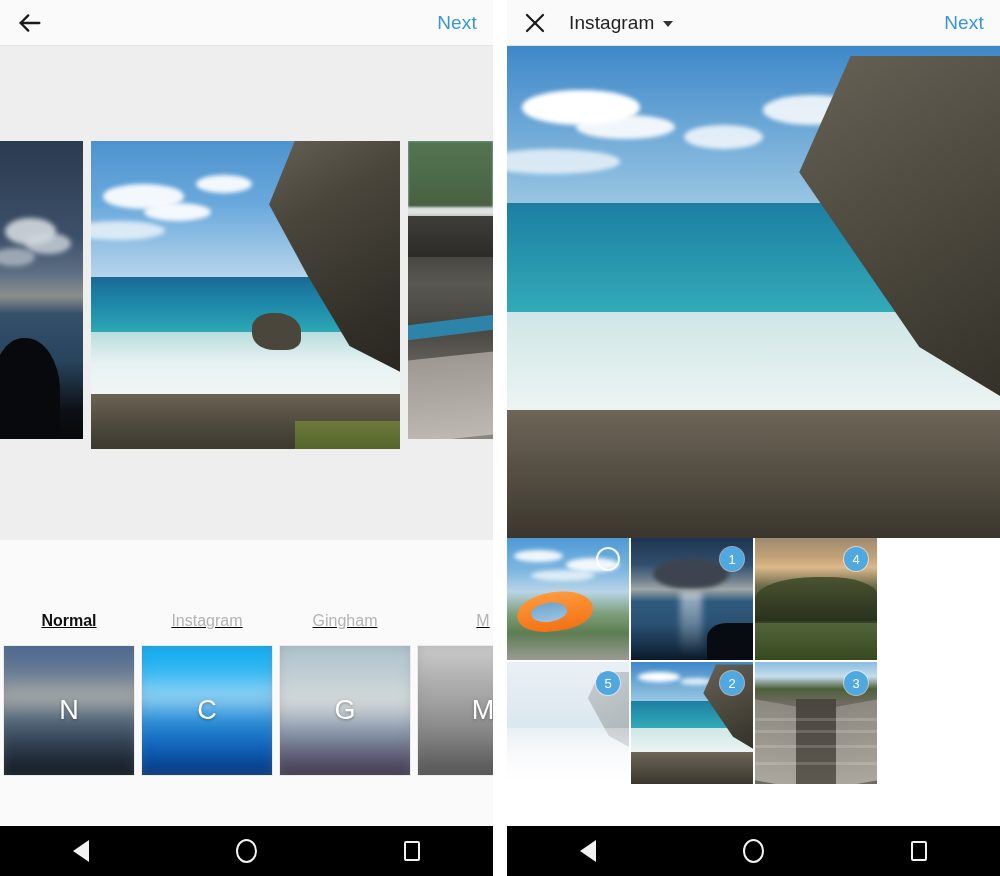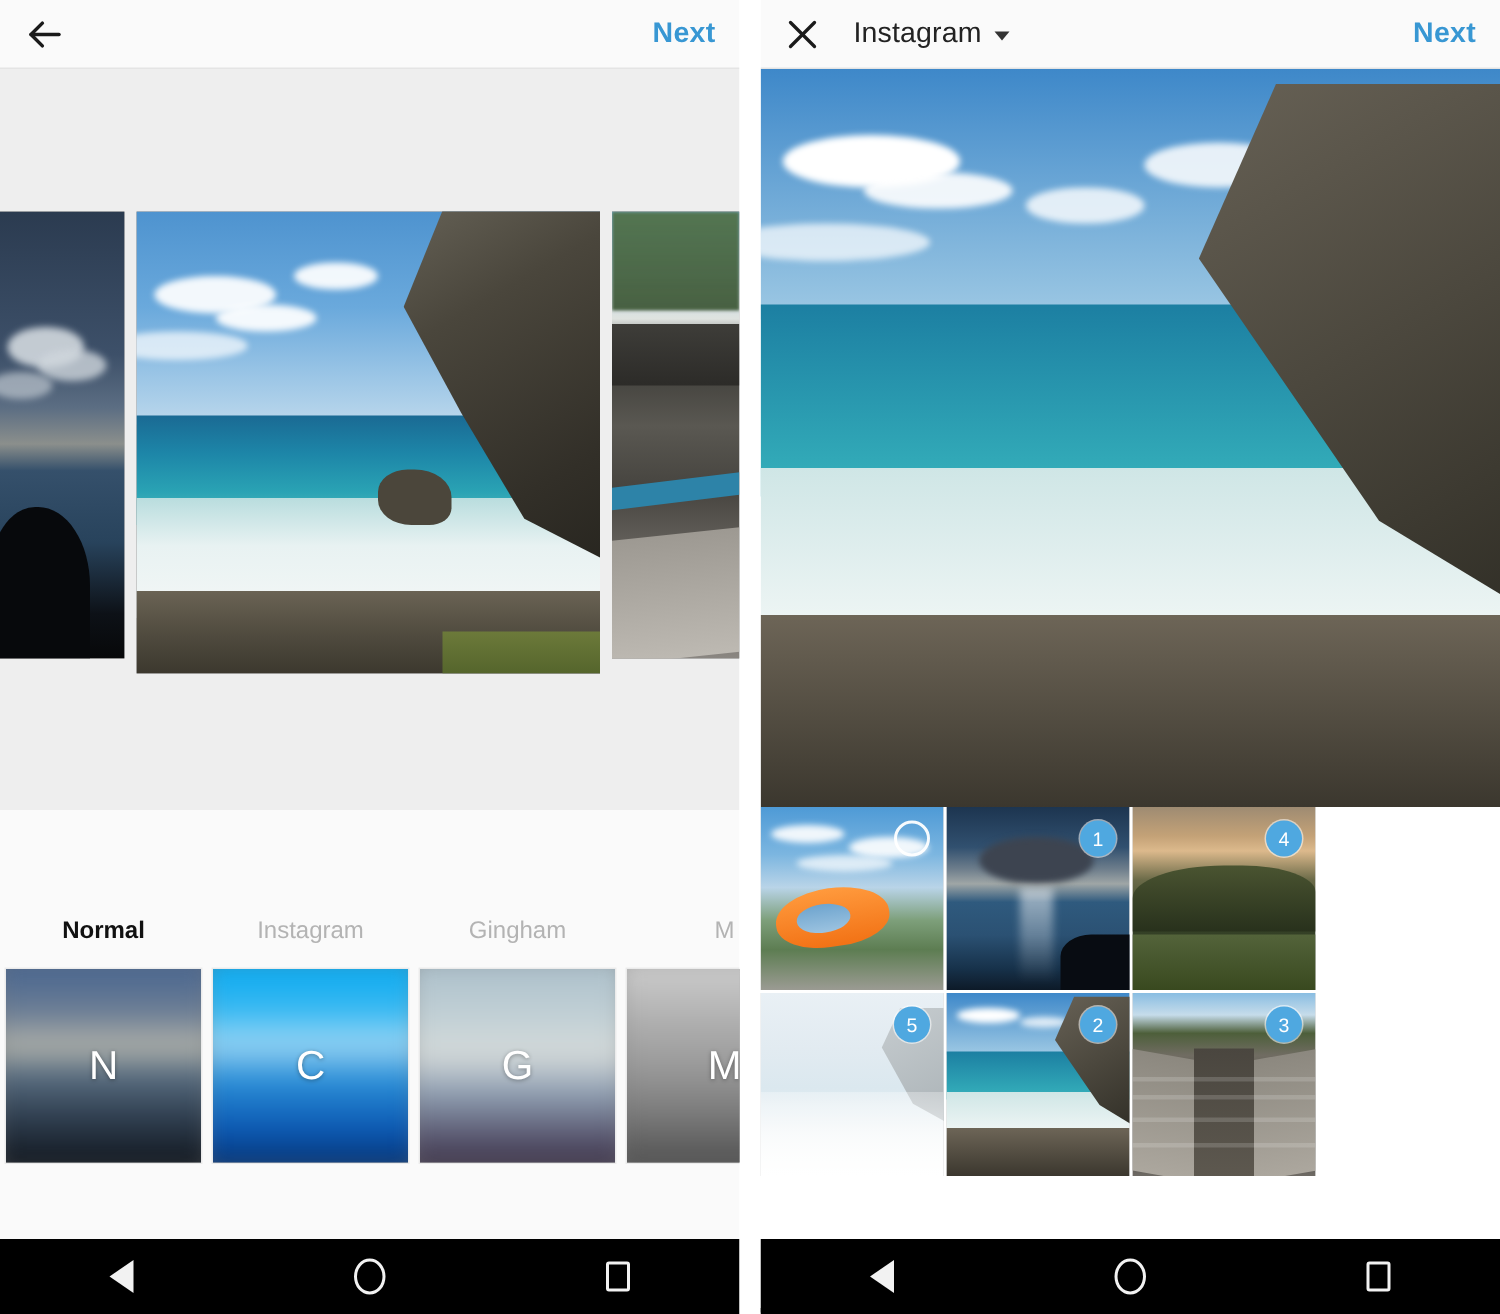--- a/index.html
+++ b/index.html
@@ -10,21 +10,21 @@
   .panel { position:relative; height:876px; overflow:hidden; background:#ffffff; }
   .panel-left  { width:493px; }
   .gap { width:14px; height:876px; background:#ffffff; }
   .panel-right { width:493px; }
 
   
   .appbar { position:relative; height:46px; background:#fafafa;
     border-bottom:1px solid #e4e4e4; display:flex; align-items:center;
     padding:0 16px; }
   .appbar .spacer { flex:1; }
-  .next-btn { color:#3897d3; font-size:19px; font-weight:bold; letter-spacing:.2px; }
+  .next-btn { color:#3897d3; font-size:19px; font-weight:normal; letter-spacing:.2px; }
 
   .icon-back { width:28px; height:28px; display:block; }
   .icon-close { width:24px; height:24px; display:block; }
   .title-wrap { display:flex; align-items:center; gap:9px; margin-left:22px; }
   .app-title { font-size:19px; color:#222; letter-spacing:.1px; }
   .caret { width:0; height:0; border-left:5px solid transparent;
     border-right:5px solid transparent; border-top:6px solid #333; margin-top:3px; }
 
   
   .editor-stage { position:relative; height:494px; background:#eeeeee; }
@@ -71,21 +71,21 @@
   .img-train .trees { position:absolute; left:0; right:0; top:0; height:22%;
     background:linear-gradient(#4c6b3a,#2f4a26); filter:blur(1px); opacity:.85; }
   .img-train .stripe { position:absolute; left:0; right:0; top:60%; height:5%;
     background:#2d83a8; transform:skewY(-7deg); }
   .img-train .platform { position:absolute; left:0; right:0; bottom:0; height:28%;
     background:linear-gradient(#9d9992,#bdb9b2); transform:skewY(-6deg); }
 
   
   .filters-area { position:relative; height:291px; background:#fafafa; }
   .filter-labels { position:absolute; top:72px; left:0; right:0; height:24px; }
-  .filter-row { position:absolute; top:0; left:0; right:0; display:flex; }
+  .filter-row { position:absolute; top:0; left:0; right:0; display:flex;text-decoration:underline; }
   .filter-item { flex:none; width:138px; }
   .filter-name { text-align:center; font-size:16px; color:#b3b3b3; }
   .filter-name.active { color:#111; font-weight:bold; }
   .filter-thumbs { position:absolute; top:106px; left:0; display:flex; }
   .filter-thumb-wrap { flex:none; width:138px; display:flex; justify-content:center; }
   .filter-thumb { position:relative; width:130px; height:129px; overflow:hidden;
     background:#777; box-shadow:0 0 0 1px rgba(0,0,0,.06); }
   .filter-thumb .blurimg { position:absolute; inset:-10px; filter:blur(9px); }
   .filter-letter { position:absolute; inset:0; display:flex; align-items:center;
     justify-content:center; color:#fff; font-size:27px;

